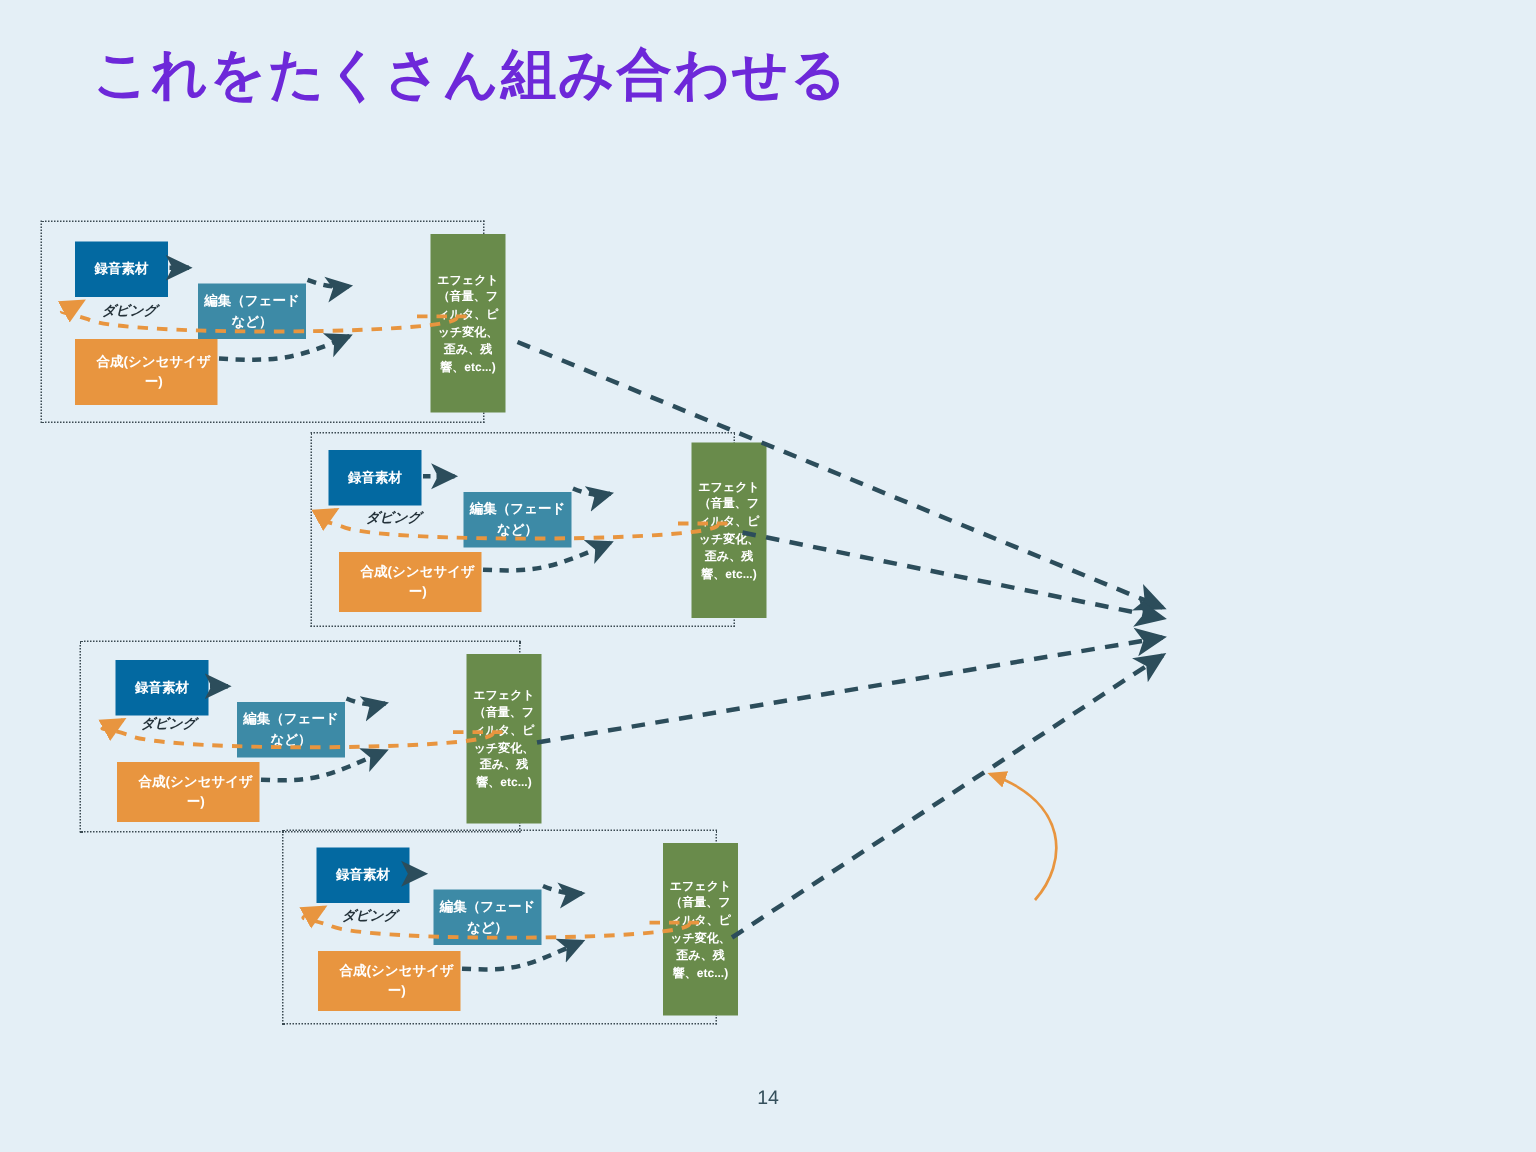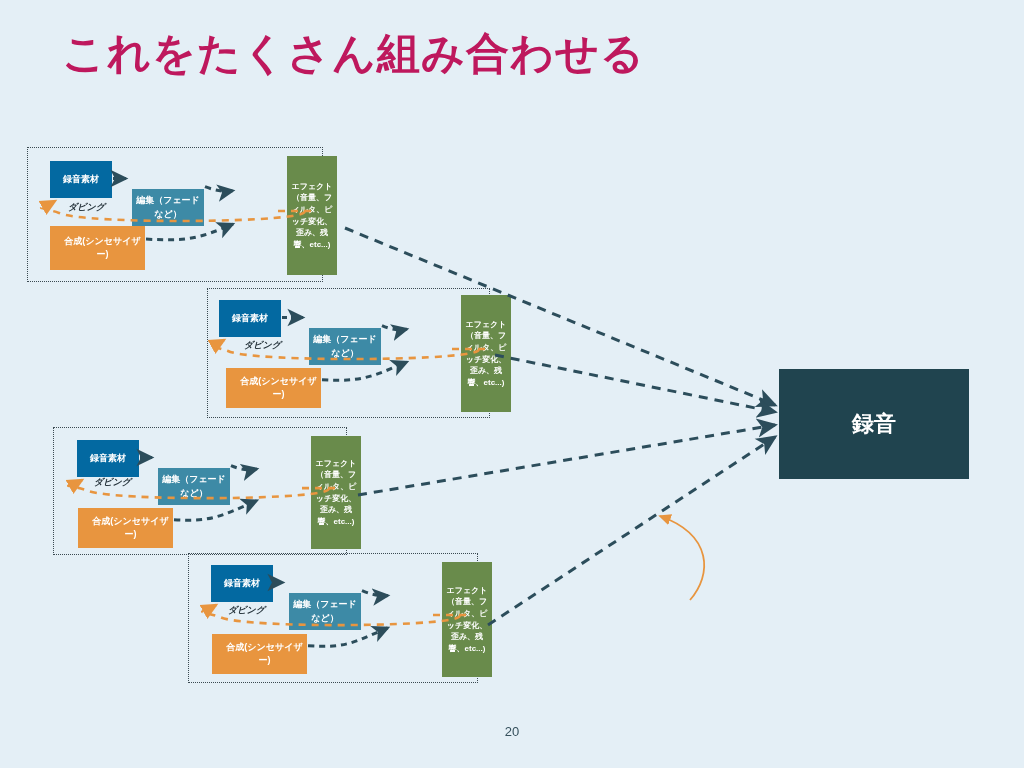--- a/index.html
+++ b/index.html
@@ -18,23 +18,23 @@
     position: absolute;
     left: 0; top: 0;
     width: 1024px;
     height: 768px;
     background: #e4eff6;
   }
   #title {
     position: absolute;
     left: 62px;
     top: 28px;
-    font-size: 43px;
-    font-weight: bold;
-    color: #be185d;
+    font-size: 37px;
+    font-weight: bold;
+    color: #6d28d9;
     letter-spacing: 1px;
     white-space: nowrap;
     line-height: 1.2;
   }
   
   #wires {
     position: absolute;
     left: 0; top: 0;
     width: 1024px;
     height: 768px;
@@ -137,24 +137,23 @@
   </div>
 
   <div class="chain" id="chain-4" style="left: 188px; top: 553px; width: 290px; height: 130px;">
     <div class="node n-source" style="left: 22px; top: 11px; width: 62px; height: 37px; font-size: 9px;">録音素材</div>
     <div class="node n-edit" style="left: 100px; top: 11px; width: 72px; height: 37px; font-size: 9px;">編集（フェードなど）</div>
     <div class="node n-effect" style="left: 205px; top: 8px; width: 50px; height: 115px; font-size: 8px;">エフェクト（音量、フィルタ、ピッチ変化、歪み、残響、etc...)</div>
     <div class="node n-synth" style="left: 23px; top: 80px; width: 95px; height: 40px; font-size: 9px;">合成(シンセサイザー)</div>
     <div class="dub-label" style="left: 39px; top: 50px; font-size: 9px;">ダビング</div>
   </div>
 
-  <div id="record-box">録音</div>
-
-
-  <div id="page-number">20</div>
+
+
+  <div id="page-number">14</div>
 
   <svg id="wires" viewBox="0 0 1024 768">
     <defs>
       <marker id="ah-dark" markerWidth="7" markerHeight="7" refX="5.2" refY="3.2" orient="auto" markerUnits="strokeWidth">
         <path d="M0,0.3 L6,3.2 L0,6.1 L1.5,3.2 Z" fill="#2c4d5b"></path>
       </marker>
       <marker id="ah-dark-s" markerWidth="8" markerHeight="8" refX="6" refY="3.6" orient="auto" markerUnits="strokeWidth">
         <path d="M0,0.4 L7,3.6 L0,6.8 L1.7,3.6 Z" fill="#2c4d5b"></path>
       </marker>
       <marker id="ah-orange" markerWidth="8" markerHeight="8" refX="5.5" refY="3.4" orient="auto" markerUnits="strokeWidth">

